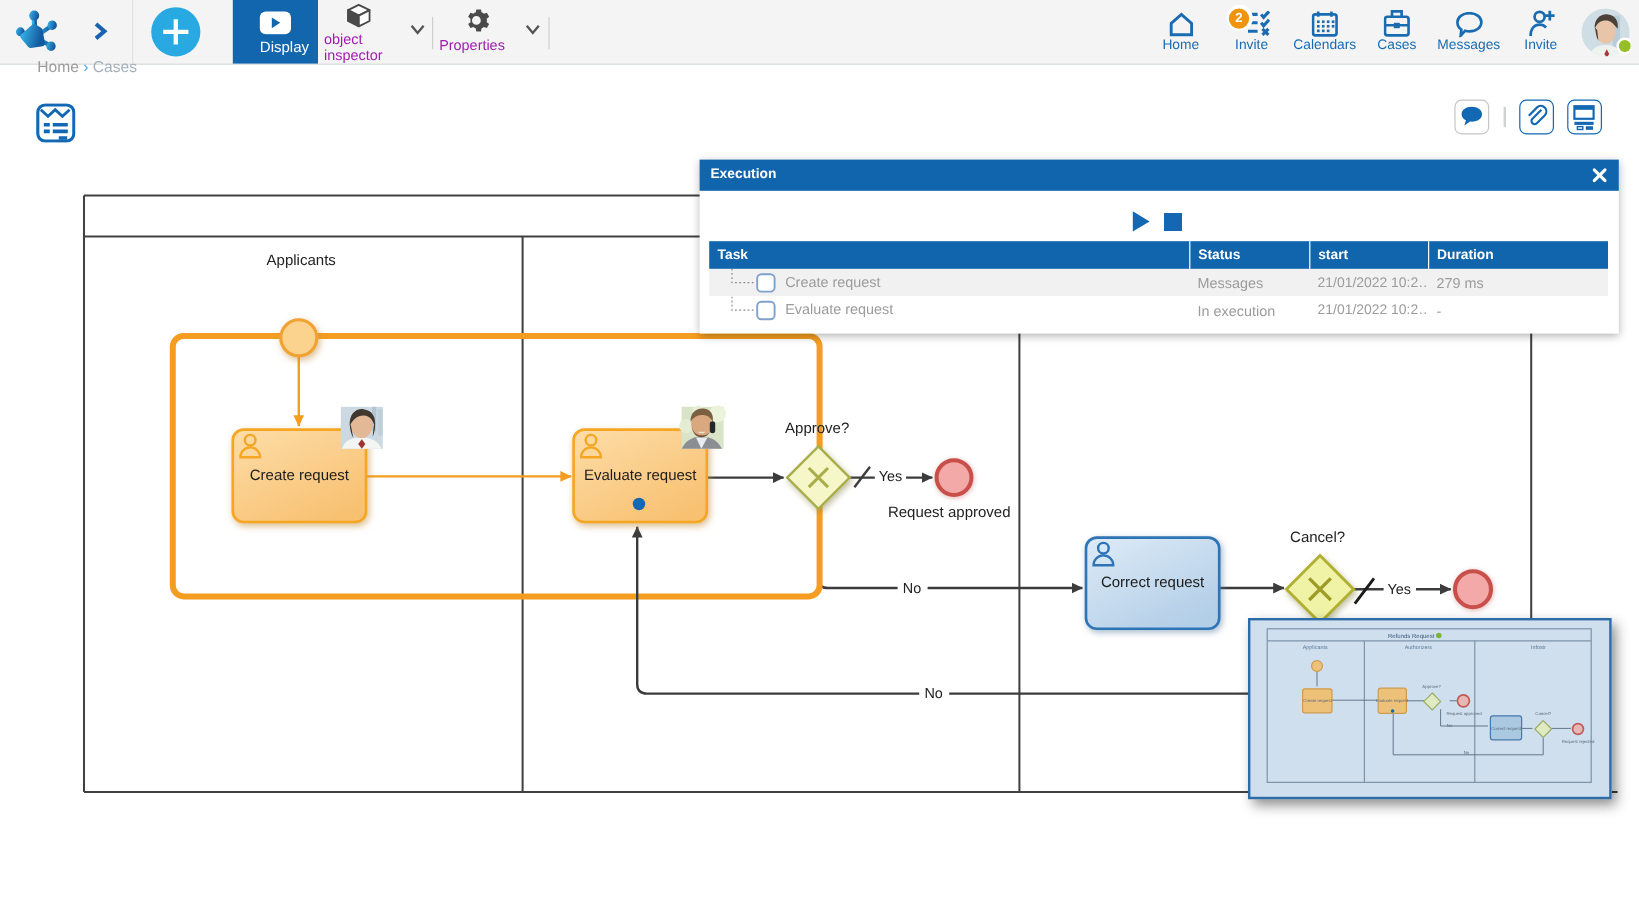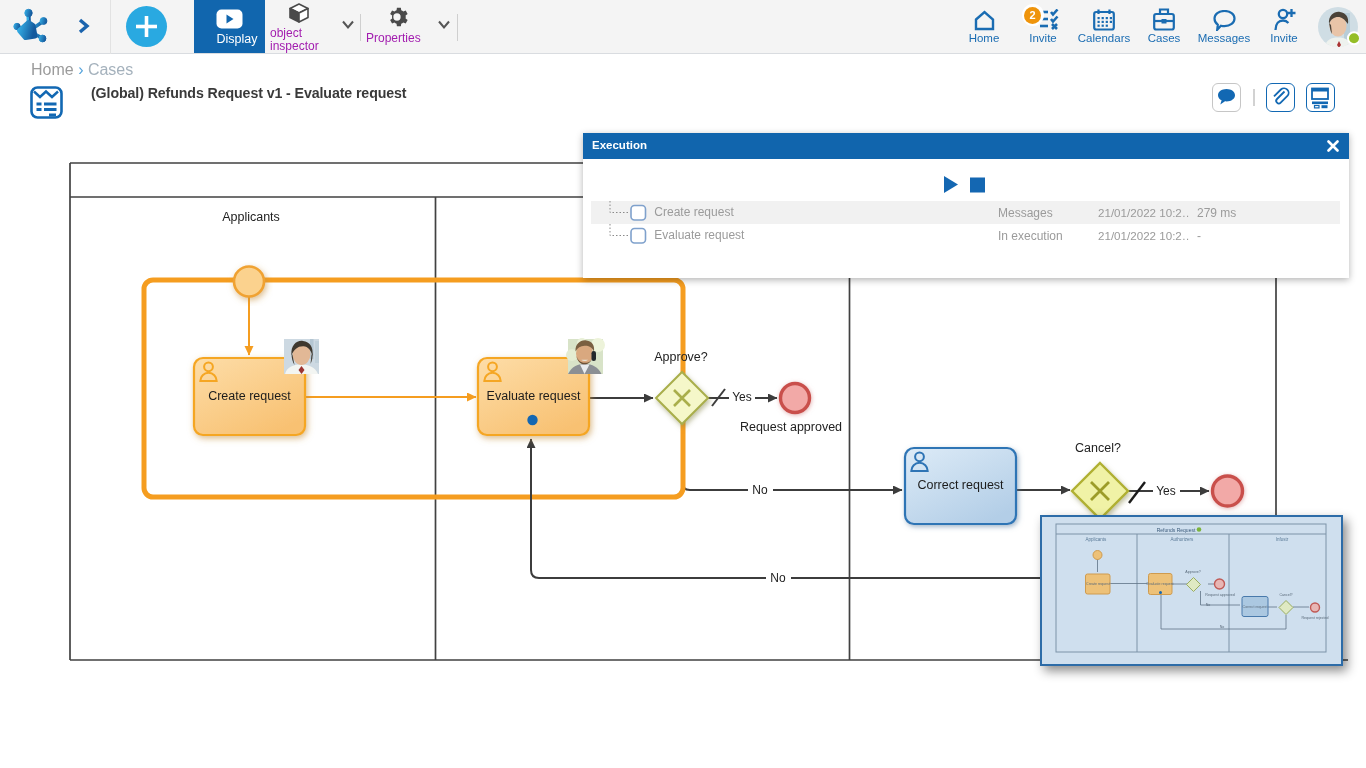--- a/index.html
+++ b/index.html
@@ -16,21 +16,21 @@
   #plusbtn { position:absolute; left:126px; top:6px; width:41px; height:41px;
     border-radius:50%; background:#29a9e1; }
   #displaytab { position:absolute; left:194px; top:0; width:71px; height:53px;
     background:#1166ae; color:#fff; text-align:center; }
   #displaytab .lbl { position:absolute; top:32px; width:100%; font-size:12.5px; color:#fff;padding-left:15px; }
   .tabtxt { position:absolute; color:#a21caf; font-size:12px; }
   .navitem { position:absolute; top:0; text-align:center; color:#1a6cb2; font-size:11.5px; }
   .navitem .lbl { position:absolute; top:32px; left:50%; transform:translateX(-50%); white-space:nowrap; }
 
   
-  #crumb { position:absolute; left:31px; top:61px; font-size:16px; color:#9b9b9b; }
+  #crumb { position:absolute; left:31px; top:48px; font-size:13px; color:#9b9b9b; }
   #crumb .sep { color:#55a4dd; }
   #crumb .c2 { color:#a4b1bc; }
   #title { position:absolute; left:91px; top:84.5px; font-size:14.2px; font-weight:bold; color:#3a3a3a; letter-spacing:-0.1px; }
   .titlebtn { position:absolute; top:83px; width:29px; height:29px; border-radius:6px; background:#fff; }
 
   
   #exec { position:absolute; left:583px; top:133px; width:766px; height:145px;
     background:#fff; box-shadow:0 2px 7px rgba(0,0,0,0.3); }
   #exec .tbar { position:absolute; left:0; top:0; width:766px; height:26px; background:#1165ad;text-align:center; }
   #exec .tbar .t { position:absolute; left:9px; top:6px; color:#fff; font-size:11.5px; font-weight:bold; }
@@ -199,21 +199,20 @@
   <div id="crumb">Home <span class="sep">›</span> <span class="c2">Cases</span></div>
   <svg class="abs" style="left:30px;top:86px" width="33" height="33" viewBox="0 0 33 33">
     <rect x="1.5" y="1.5" width="30" height="30" rx="6" fill="none" stroke="#1268b3" stroke-width="2.6"></rect>
     <path d="M4 5.5 L10 11 L16 5.5 L22 11 L28 5.5" fill="none" stroke="#1268b3" stroke-width="2.4"></path>
     <g stroke="#1268b3" stroke-width="3">
       <path d="M6.5 18 H11.5 M14 18 H26.5"></path>
       <path d="M6.5 23.5 H11.5 M14 23.5 H26.5"></path>
       <path d="M19 29 H26"></path>
     </g>
   </svg>
-  <div id="title">(Global) Refunds Request v1 - Evaluate request</div>
 
   <div class="titlebtn" style="left:1212px;border:1px solid #c6c6c6">
     <svg width="27" height="27" viewBox="0 0 27 27" style="margin:0">
       <path d="M13.5 5 C8.5 5 5 7.8 5 11.2 C5 13.4 6.4 15.2 8.6 16.3 L7.3 20.5 L12 17.3 C12.5 17.4 13 17.4 13.5 17.4 C18.5 17.4 22 14.6 22 11.2 C22 7.8 18.5 5 13.5 5 Z" fill="#1268b3"></path>
     </svg>
   </div>
   <div class="abs" style="left:1253px;top:89px;width:2px;height:17px;background:#d2d2d2"></div>
   <div class="titlebtn" style="left:1266px;border:1.6px solid #1268b3">
     <svg width="26" height="26" viewBox="0 0 26 26">
       <path d="M17.5 7.5 L10 15 a2.6 2.6 0 0 0 3.7 3.7 L20.4 12 a4.6 4.6 0 0 0 -6.5 -6.5 L7 12.4" fill="none" stroke="#1268b3" stroke-width="1.8"></path>
@@ -380,20 +379,26 @@
       <rect x="29" y="1.5" width="15" height="15" fill="#1467b2"></rect>
     </svg>
     <table>
       <colgroup>
           <col style="width:400px">
           <col style="width:100px">
           <col style="width:99px">
           <col style="width:150px">
         </colgroup>
       <tbody>
+          <tr>
+            <th>Task</th>
+            <th>Status</th>
+            <th>start</th>
+            <th style="border-right:none">Duration</th>
+          </tr>
       <tr class="r1">
         <td>
           <svg width="53" height="23" style="vertical-align:middle">
             <path d="M12 0 V11.5 H30" fill="none" stroke="#8a8a8a" stroke-width="1" stroke-dasharray="1.5,2"></path>
             <rect x="33" y="4.5" width="14.5" height="14.5" rx="3.5" fill="#fff" stroke="#7fa1cc" stroke-width="1.6"></rect>
           </svg>
           <span style="position:relative;top:0">Create request</span></td>
         <td>Messages</td>
             <td style="font-size:11.6px">21/01/2022 10:2…</td>
             <td>279 ms</td>

